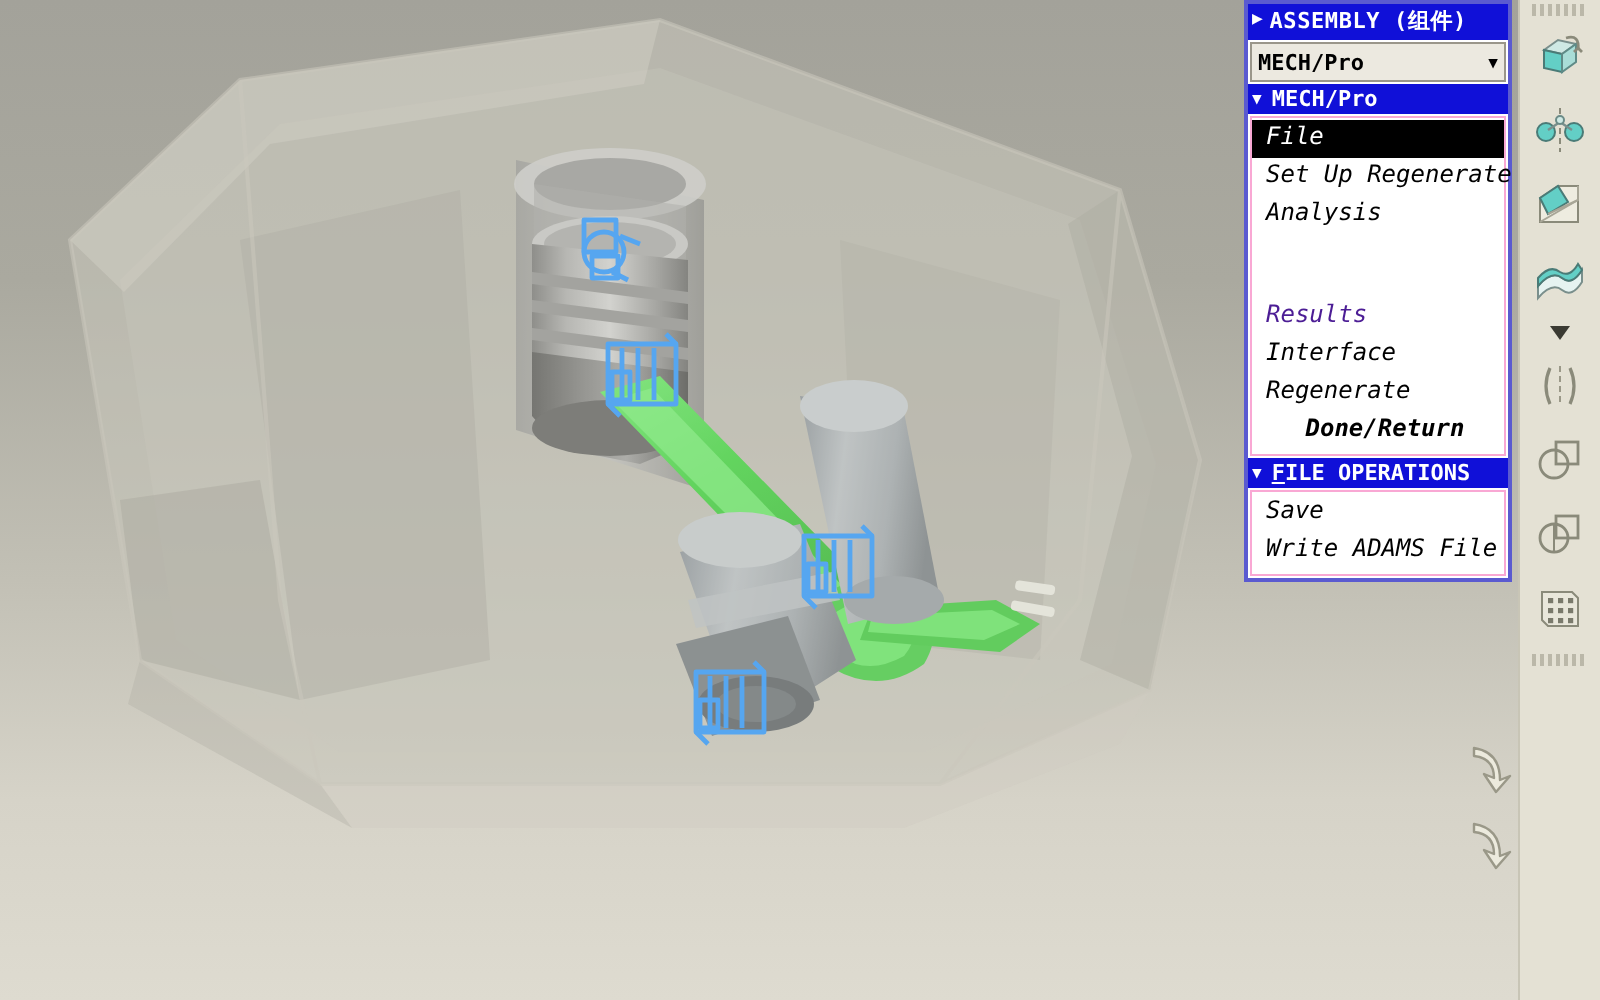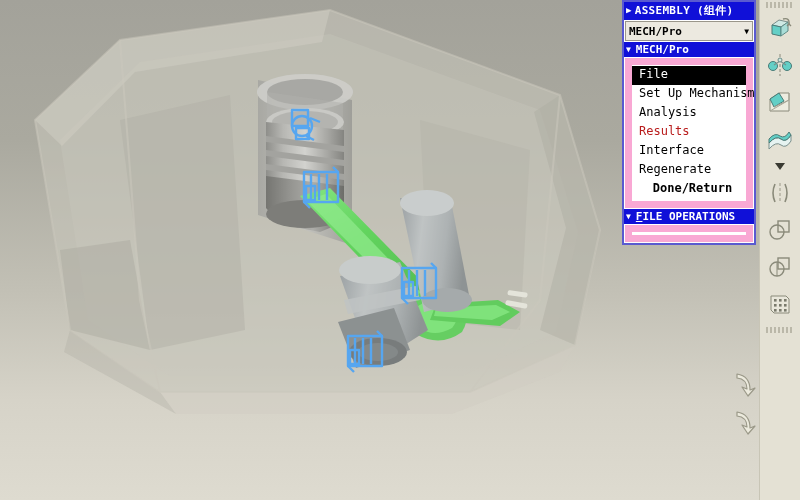--- a/index.html
+++ b/index.html
@@ -64,23 +64,23 @@
     padding:1px 2px;display:flex;align-items:center;gap:5px;white-space:nowrap;
   }
   .mm-section .tri{font-size:8px;}
   .mm-section .lbl u{text-decoration:underline;}
   .mm-body{background:#fff;padding:1px 0 2px 0;}
   .mm-item{
     font-size:12px;color:#000;padding:1px 0 1px 7px;
     white-space:nowrap;line-height:15px;height:17px;
   }
   .mm-item.sel{background:#000;color:#fff;}
-  .mm-item.dis{color:#b91c1c;}
+  .mm-item.dis{color:#4c1d95;margin-top:32px;}
   .mm-item.bold{font-weight:bold;text-align:center;}
-  .mm-frame{border:7px solid #f9a8d4;margin:1px;}
+  .mm-frame{border:1px solid #f9a8d4;margin:1px;font-style:italic;}
 </style>
 </head>
 <body>
 
 <div id="app">
 
   <div id="viewport">
     <svg width="800" height="500" viewBox="0 0 800 500">
       <defs>
         <linearGradient id="gBodyV" x1="0" y1="0" x2="1" y2="0">
@@ -246,35 +246,37 @@
       <span class="arrow">▼</span>
     </div>
 
     <div class="mm-section">
       <span class="tri">▼</span>
       <span class="lbl">MECH/Pro</span>
     </div>
     <div class="mm-frame">
       <div class="mm-body">
         <div class="mm-item sel">File</div>
-        <div class="mm-item">Set Up Mechanism</div>
+        <div class="mm-item">Set Up Regenerate</div>
         <div class="mm-item">Analysis</div>
         <div class="mm-item dis">Results</div>
         <div class="mm-item">Interface</div>
         <div class="mm-item">Regenerate</div>
         <div class="mm-item bold">Done/Return</div>
       </div>
     </div>
 
     <div class="mm-section">
       <span class="tri">▼</span>
       <span class="lbl"><u>F</u>ILE OPERATIONS</span>
     </div>
     <div class="mm-frame">
       <div class="mm-body">
+        <div class="mm-item">Save</div>
+        <div class="mm-item">Write ADAMS File</div>
       </div>
     </div>
   </div>
 
   <div id="right-toolbar">
     <div class="tb-grip"></div>
 
     <div class="tb-btn">
       <svg width="26" height="26" viewBox="0 0 26 26">
         <path d="M5,10 L12,5 L21,7 L14,12 Z" fill="#cfe9e4" stroke="#7a8f8c" stroke-width="1"></path>

